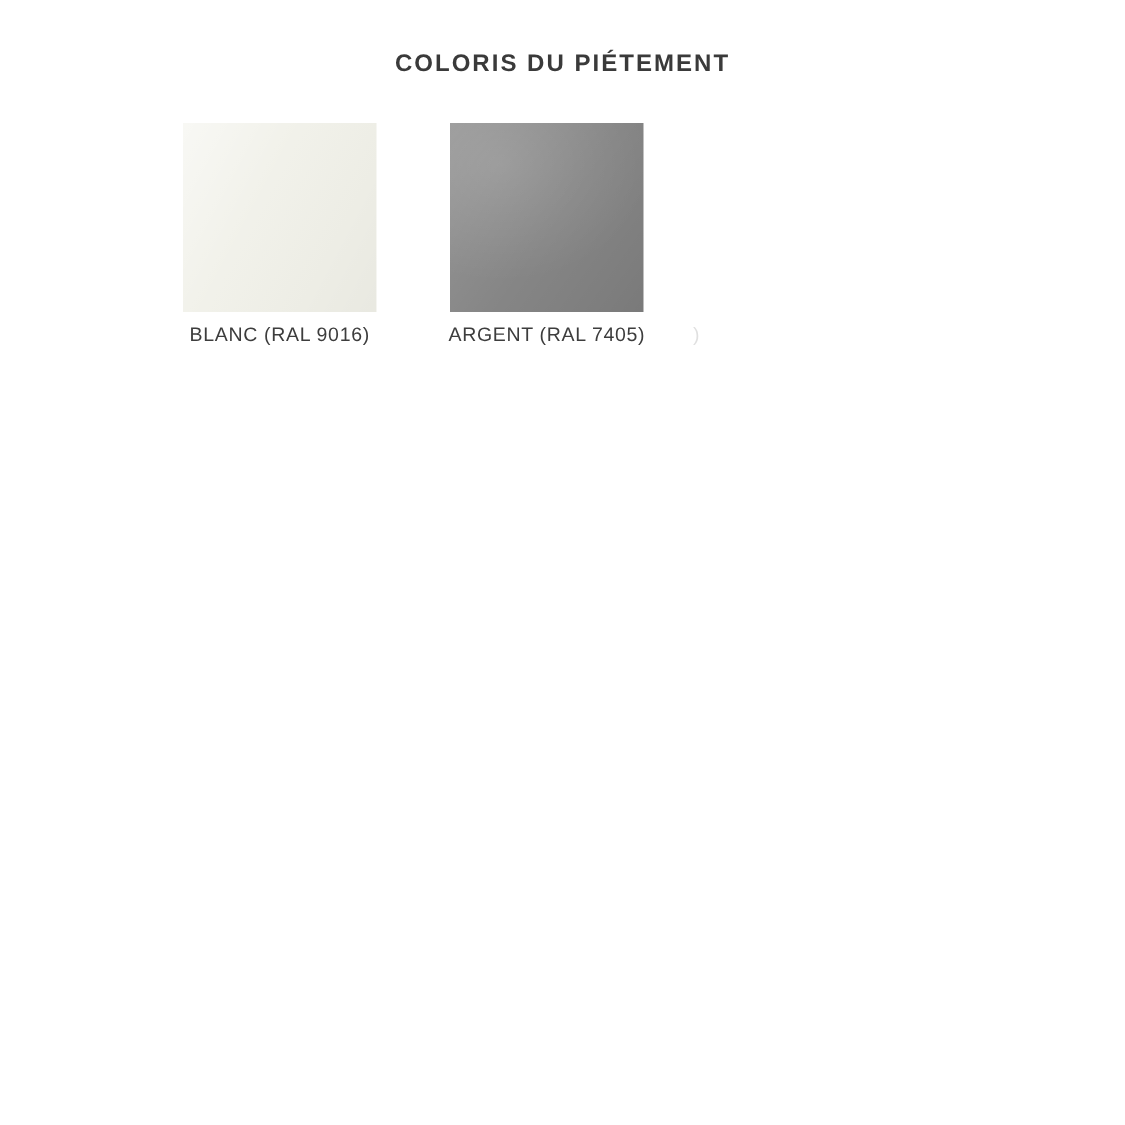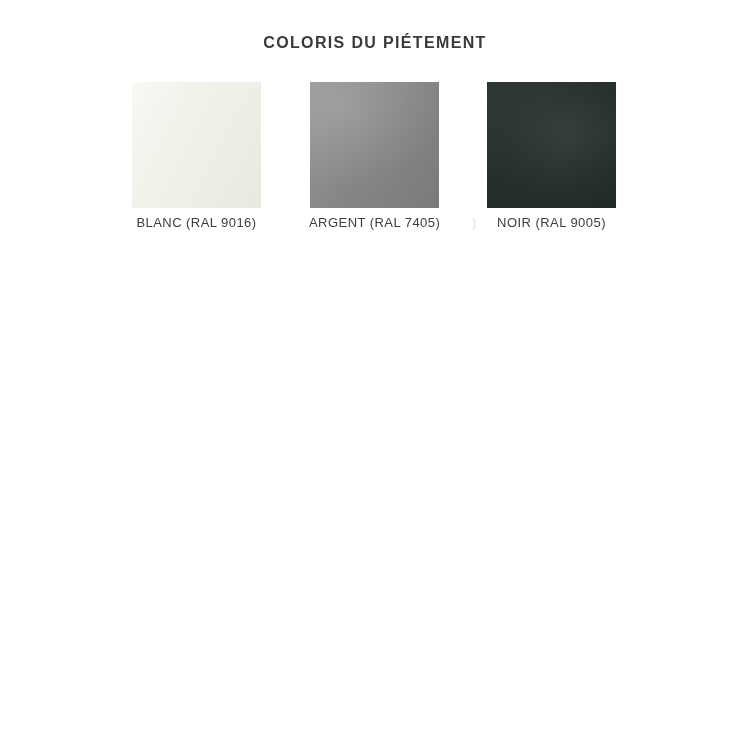--- a/index.html
+++ b/index.html
@@ -35,21 +35,21 @@
     letter-spacing: 1.35px;
     color: #3a3a3a;
     line-height: 22px;
     white-space: nowrap;
   }
 
   
   .swatch-row {
     position: absolute;
     top: 82px;
-    left: 132px;
+    left: 122px;
     width: 506px;
     height: 160px;
   }
 
   .swatch-item {
     position: absolute;
     top: 0;
     width: 129px;
   }
 
@@ -153,22 +153,18 @@
     <div class="swatch-item pos-0">
       <div class="swatch-chip finish-matte-white" style="background-color:#f0f0e8;"></div>
       <div class="swatch-label">BLANC (RAL 9016)</div>
     </div>
 
     <div class="swatch-item pos-1">
       <div class="swatch-chip finish-satin-grey" style="background-color:#858585;"></div>
       <div class="swatch-label">ARGENT (RAL 7405)</div>
     </div>
 
-    <div class="swatch-item pos-2">
-      <div class="swatch-chip finish-textured-black" style="background-color:#242c2c;"></div>
-      <div class="swatch-label">NOIR (RAL 9005)</div>
-    </div>
 
     <div class="label-fragment">)</div>
 
   </div>
 
 </div>
 
 </body></html>

